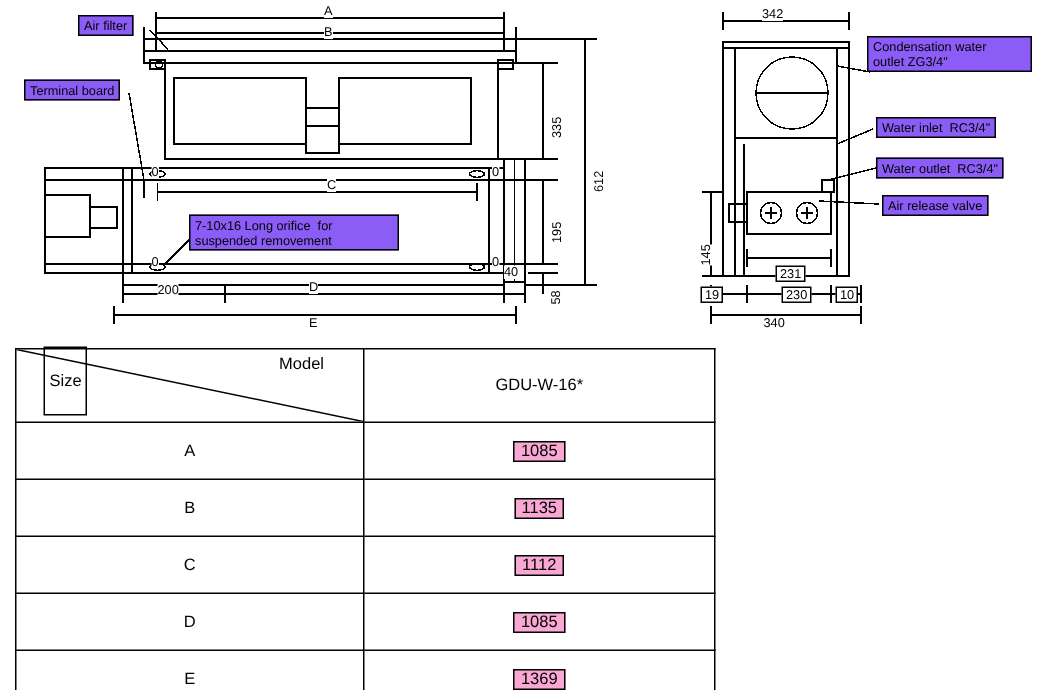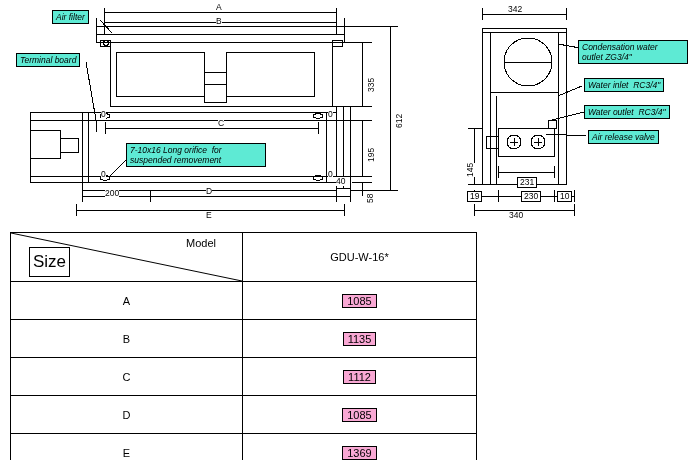--- a/index.html
+++ b/index.html
@@ -20,27 +20,26 @@
     left: 0; top: 0;
     width: 700px;
     height: 460px;
   }
   .abs { position: absolute; }
 
   
   .callout {
     position: absolute;
     border: 1px solid #000;
-    background: #5eead4;
+    background: #8b5cf6;
     font-size: 8.5px;
     line-height: 10px;
     padding: 1px 3px;
     white-space: pre;
     box-sizing: border-box;
-    font-style: italic;
   }
   .dimtext {
     position: absolute;
     font-size: 8.5px;
     line-height: 9px;
     white-space: pre;
     background: #fff;
   }
   .dimtext.boxed {
     border: 1px solid #000;
@@ -79,23 +78,23 @@
   .hdr-model {
     position: absolute;
     right: 26px;
     top: 4px;
     font-size: 11px;
   }
   .hdr-size {
     position: absolute;
     left: 18px;
     bottom: 4px;
-    font-size: 17px;
-    border: 1px solid #000;
-    padding: 4px 3px;
+    font-size: 11px;
+    border: 1px solid #000;
+    padding: 16px 3px;
     text-align: right;
   }
   .cellboxed {
     display: inline-block;
     border: 1px solid #000;
     padding: 0 4px;
     font-size: 11px;
     background: #f9a8d4;
   }
   .plain { font-size: 11px; }
@@ -273,21 +272,21 @@
       <line x1="14" y1="204" x2="14" y2="216"></line>
       <line x1="114" y1="204" x2="114" y2="216"></line>
 
       <line x1="98" y1="44" x2="120" y2="48"></line>
       <line x1="98" y1="96" x2="122" y2="86"></line>
       <line x1="92" y1="120" x2="124" y2="112"></line>
       <line x1="86" y1="134" x2="126" y2="136"></line>
     </g>
   </svg>
 
-  <div class="callout" style="left:578px;top:40px;width:110px;">Condensation water
+  <div class="callout" style="left:578px;top:24px;width:110px;">Condensation water
 outlet ZG3/4"</div>
   <div class="callout" style="left:584px;top:78px;">Water inlet  RC3/4"</div>
   <div class="callout" style="left:584px;top:105px;">Water outlet  RC3/4"</div>
   <div class="callout" style="left:588px;top:130px;text-align:center;">Air release valve</div>
 
   <div class="dimtext" style="left:508px;top:5px;">342</div>
   <div class="dimtext vert" style="left:466px;top:177px;">145</div>
   <div class="dimtext boxed" style="left:517px;top:177px;">231</div>
   <div class="dimtext boxed" style="left:467px;top:191px;">19</div>
   <div class="dimtext boxed" style="left:521px;top:191px;">230</div>

